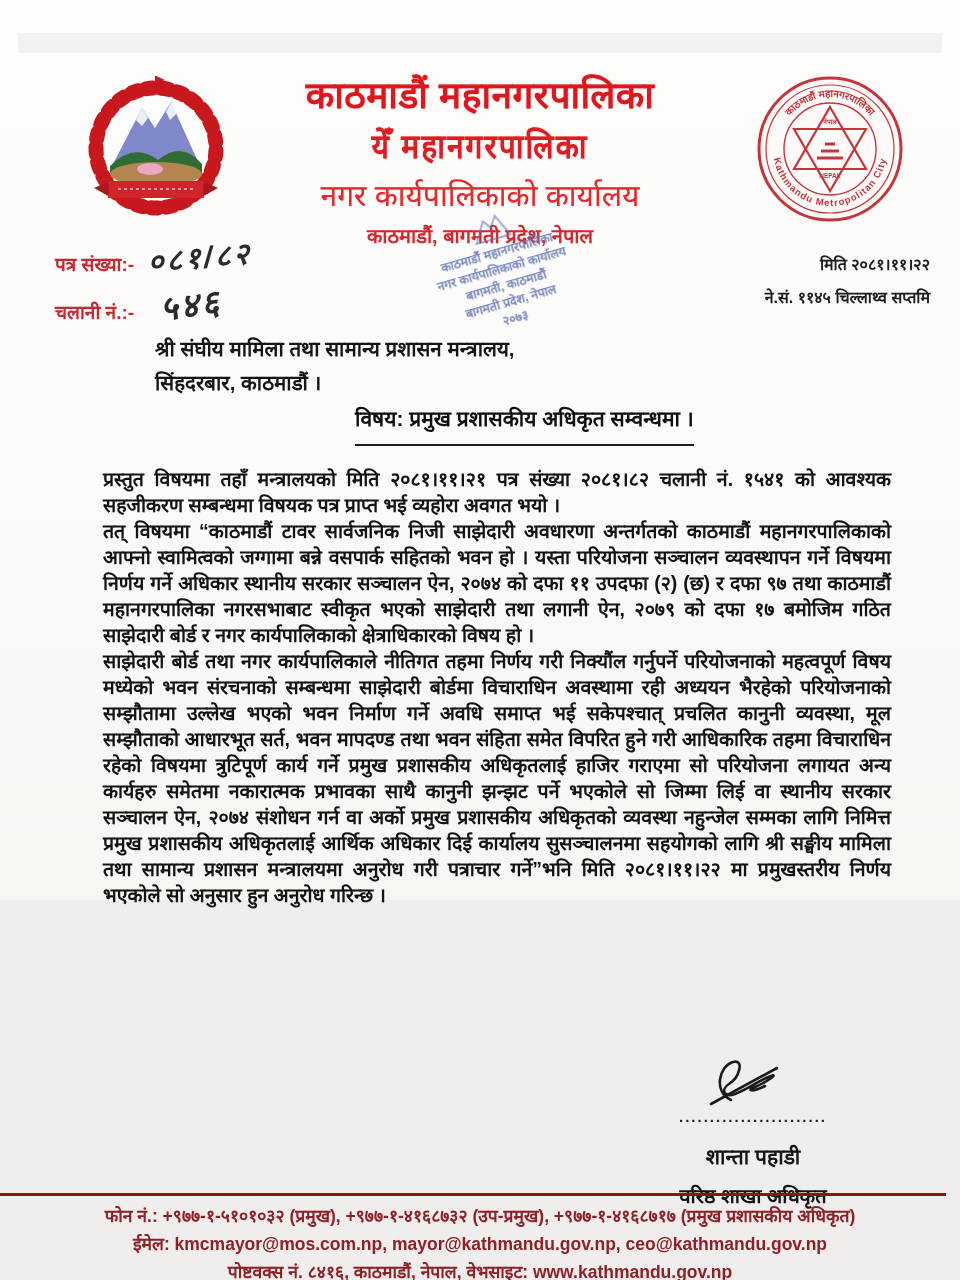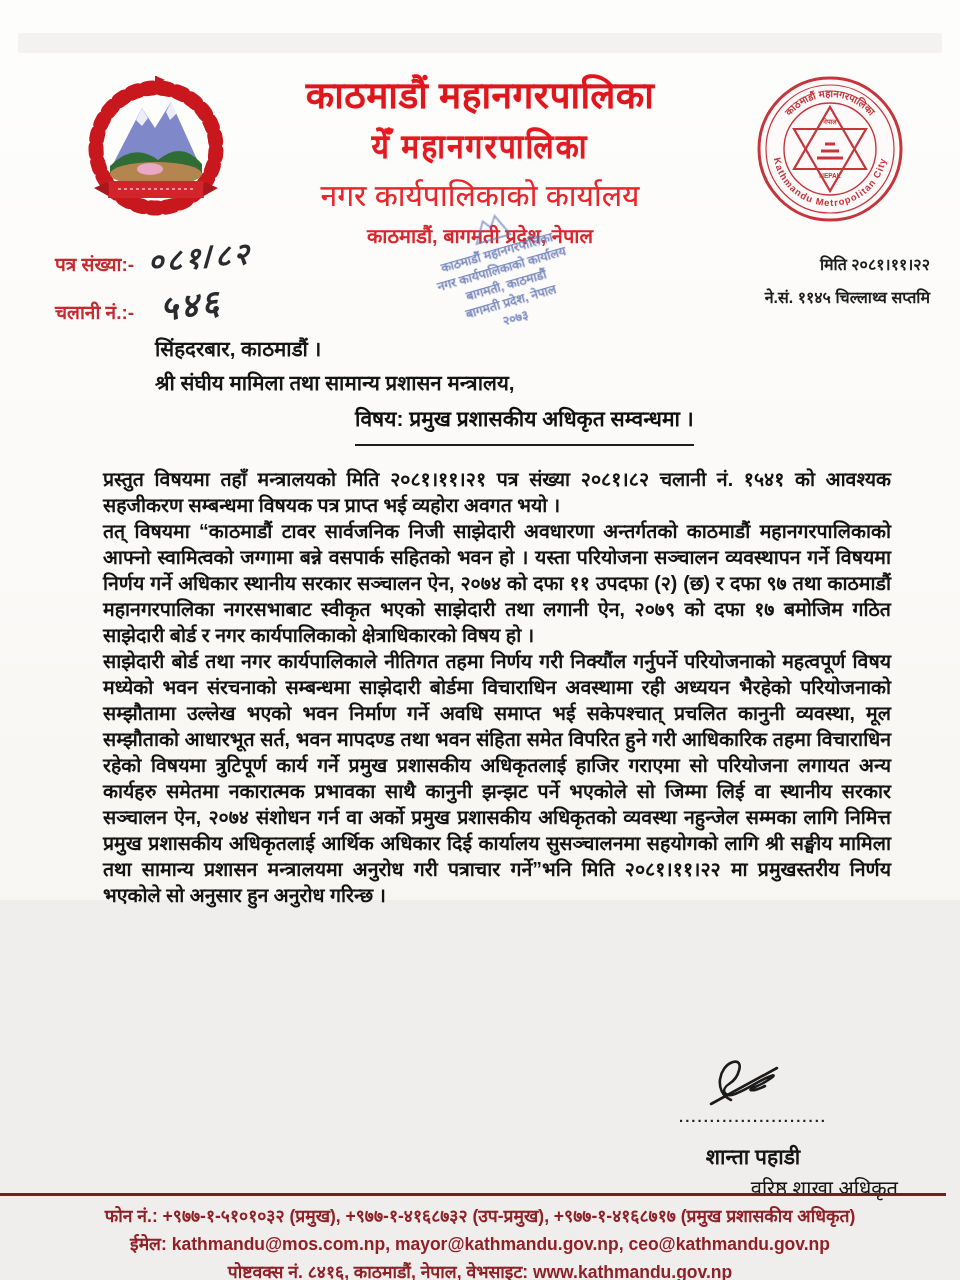--- a/index.html
+++ b/index.html
@@ -64,21 +64,21 @@
   .body-text{
     position:absolute;left:103px;top:466px;width:788px;
     color:#131313;font-size:19.5px;line-height:26px;text-align:justify;font-weight:600;
   }
   .body-text p{margin:0;}
   
   .sig{position:absolute;left:608px;top:1052px;width:290px;text-align:center;color:#141414;}
   .sig svg{display:block;margin:0 auto -6px auto;}
   .sig-dots{font-size:15px;font-weight:bold;letter-spacing:2px;color:#222;line-height:14px;}
   .sig-name{font-size:21px;font-weight:bold;margin-top:18px;}
-  .sig-title{font-size:20px;font-weight:400;margin-top:4px;text-align:right;}
+  .sig-title{font-size:20px;font-weight:700;margin-top:12px;}
   
   .footer-line{position:absolute;left:0;top:1193px;width:946px;height:3px;background:#7c1b1d;}
   .footer{
     position:absolute;left:0;top:1202px;width:960px;text-align:center;
     color:#8e2026;font-size:17.5px;font-weight:bold;line-height:28px;
   }
 </style>
 </head>
 <body>
 
@@ -149,22 +149,22 @@
     <div>बागमती प्रदेश, नेपाल</div>
     <div>२०७३</div>
   </div>
 
   <div class="dates">
     <div>मिति २०८१।११।२२</div>
     <div>ने.सं. ११४५ चिल्लाथ्व सप्तमि</div>
   </div>
 
   <div class="recipient">
+    <div>श्री संघीय मामिला तथा सामान्य प्रशासन मन्त्रालय,</div>
     <div>सिंहदरबार, काठमाडौं ।</div>
-    <div>श्री संघीय मामिला तथा सामान्य प्रशासन मन्त्रालय,</div>
   </div>
 
   <div class="subject">विषय: प्रमुख प्रशासकीय अधिकृत सम्वन्धमा ।</div>
 
   <div class="body-text">
     <p>प्रस्तुत विषयमा तहाँ मन्त्रालयको मिति २०८१।११।२१ पत्र संख्या २०८१।८२ चलानी नं. १५४१ को आवश्यक सहजीकरण सम्बन्धमा विषयक पत्र प्राप्त भई व्यहोरा अवगत भयो ।</p>
     <p>तत् विषयमा “काठमाडौं टावर सार्वजनिक निजी साझेदारी अवधारणा अन्तर्गतको काठमाडौं महानगरपालिकाको आफ्नो स्वामित्वको जग्गामा बन्ने वसपार्क सहितको भवन हो । यस्ता परियोजना सञ्चालन व्यवस्थापन गर्ने विषयमा निर्णय गर्ने अधिकार स्थानीय सरकार सञ्चालन ऐन, २०७४ को दफा ११ उपदफा (२) (छ) र दफा ९७ तथा काठमाडौं महानगरपालिका नगरसभाबाट स्वीकृत भएको साझेदारी तथा लगानी ऐन, २०७९ को दफा १७ बमोजिम गठित साझेदारी बोर्ड र नगर कार्यपालिकाको क्षेत्राधिकारको विषय हो ।</p>
     <p>साझेदारी बोर्ड तथा नगर कार्यपालिकाले नीतिगत तहमा निर्णय गरी निक्यौंल गर्नुपर्ने परियोजनाको महत्वपूर्ण विषय मध्येको भवन संरचनाको सम्बन्धमा साझेदारी बोर्डमा विचाराधिन अवस्थामा रही अध्ययन भैरहेको परियोजनाको सम्झौतामा उल्लेख भएको भवन निर्माण गर्ने अवधि समाप्त भई सकेपश्चात् प्रचलित कानुनी व्यवस्था, मूल सम्झौताको आधारभूत सर्त, भवन मापदण्ड तथा भवन संहिता समेत विपरित हुने गरी आधिकारिक तहमा विचाराधिन रहेको विषयमा त्रुटिपूर्ण कार्य गर्ने प्रमुख प्रशासकीय अधिकृतलाई हाजिर गराएमा सो परियोजना लगायत अन्य कार्यहरु समेतमा नकारात्मक प्रभावका साथै कानुनी झन्झट पर्ने भएकोले सो जिम्मा लिई वा स्थानीय सरकार सञ्चालन ऐन, २०७४ संशोधन गर्न वा अर्को प्रमुख प्रशासकीय अधिकृतको व्यवस्था नहुन्जेल सम्मका लागि निमित्त प्रमुख प्रशासकीय अधिकृतलाई आर्थिक अधिकार दिई कार्यालय सुसञ्चालनमा सहयोगको लागि श्री सङ्घीय मामिला तथा सामान्य प्रशासन मन्त्रालयमा अनुरोध गरी पत्राचार गर्ने”भनि मिति २०८१।११।२२ मा प्रमुखस्तरीय निर्णय भएकोले सो अनुसार हुन अनुरोध गरिन्छ ।</p>
   </div>
 
@@ -174,17 +174,17 @@
       <line x1="18" y1="52" x2="84" y2="16" stroke="#1b1b1b" stroke-width="2.6" stroke-linecap="round"></line>
     </svg>
     <div class="sig-dots">........................</div>
     <div class="sig-name">शान्ता पहाडी</div>
     <div class="sig-title">वरिष्ठ शाखा अधिकृत</div>
   </div>
 
   <div class="footer-line"></div>
   <div class="footer">
     <div>फोन नं.: +९७७-१-५१०१०३२ (प्रमुख), +९७७-१-४१६८७३२ (उप-प्रमुख), +९७७-१-४१६८७१७ (प्रमुख प्रशासकीय अधिकृत)</div>
-    <div>ईमेल: kathmandu@mos.com.np, mayor@kathmandu.gov.np, ceo@kathmandu.gov.np</div>
+    <div>ईमेल: kmcmayor@mos.com.np, mayor@kathmandu.gov.np, ceo@kathmandu.gov.np</div>
     <div>पोष्टवक्स नं. ८४१६, काठमाडौं, नेपाल, वेभसाइट: www.kathmandu.gov.np</div>
   </div>
 
 </div>
 
 </body></html>

